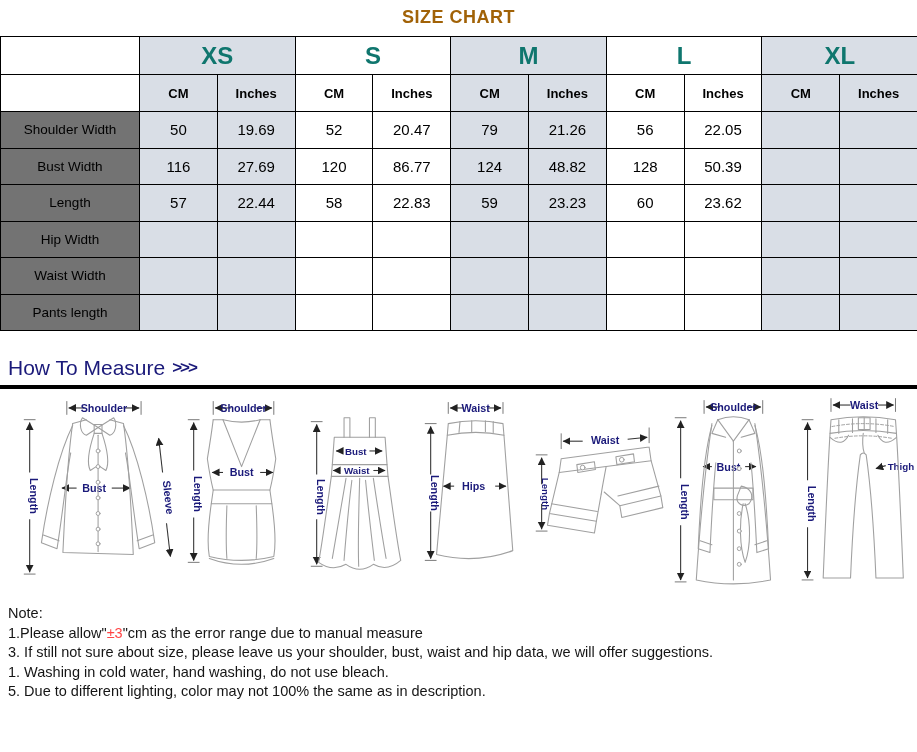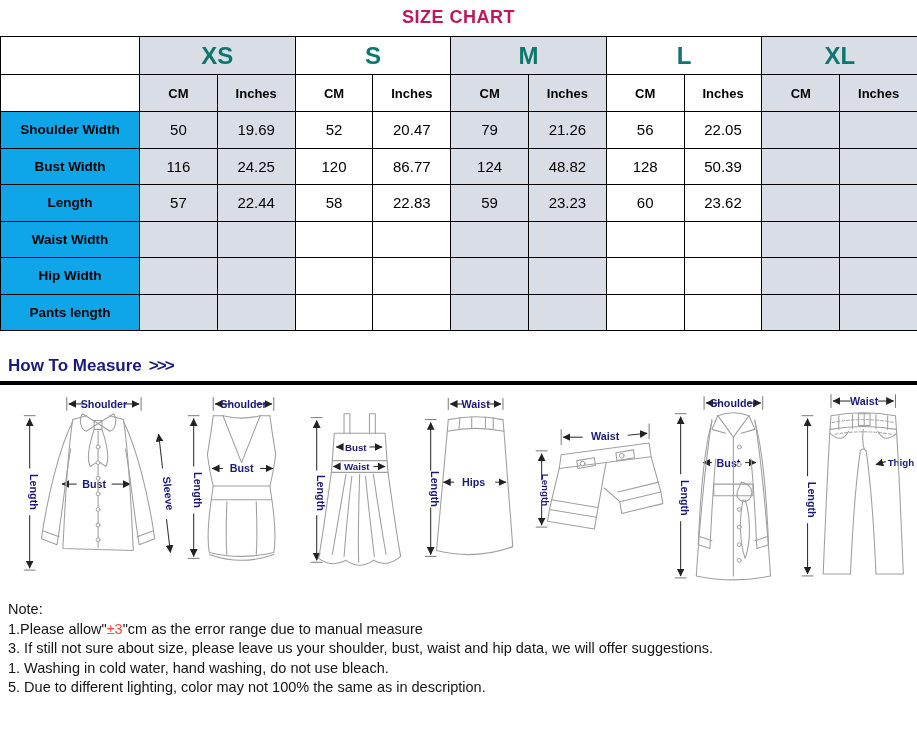--- a/index.html
+++ b/index.html
@@ -2,42 +2,42 @@
 <html><head>
 <meta charset="utf-8">
 <style>
   html,body{margin:0;padding:0;}
   body{
     width:917px;height:752px;overflow:hidden;background:#fff;
     font-family:"Liberation Sans", sans-serif;color:#000;
   }
   .page-title{
     text-align:center;font-size:18px;font-weight:bold;margin:7px 0 8px 0;
-    letter-spacing:.5px;color:#be185d;
+    letter-spacing:.5px;color:#a16207;
   }
   table.size-chart{
     width:917px;border-collapse:collapse;table-layout:fixed;
   }
   table.size-chart td{
     border:1.6px solid #000;text-align:center;vertical-align:middle;padding:0;
     overflow:hidden;white-space:nowrap;
   }
   col.c-label{width:139px}
   col.c-data{width:77.8px}
   tr.size-row{height:38px}
   tr.unit-row{height:37px}
   tbody tr{height:36.5px}
   td.corner{background:#fff}
   td.size-cell{font-size:24px;font-weight:bold;color:#0f766e;}
   td.unit-cell{font-size:13px;font-weight:bold;color:#000000;}
-  td.rowlabel{font-size:13.5px;background:#0ea5e9;font-weight:bold;}
+  td.rowlabel{font-size:13.5px;background:#737373;}
   td.val{font-size:15px;}
   .shade{background:#d9dee6;}
   .htm-row{margin:25px 0 5px 8px;display:flex;align-items:center;gap:7px;}
-  .htm-title{color:#1b1a7a;font-size:17px;font-weight:bold;}
+  .htm-title{color:#1b1a7a;font-size:21px;font-weight:normal;}
   .htm-chevrons{color:#1b1a7a;font-size:17px;font-weight:900;letter-spacing:-2px;}
   .rule{height:4px;background:#000;margin:2px 0 0 0;}
   .figs{
     height:202px;display:flex;
     align-items:flex-start;padding:3px 2px 0 16px;
   }
   .figs svg{display:block}
   .g{fill:none;stroke:#a0a0a0;stroke-width:1.1;stroke-linecap:round;stroke-linejoin:round;}
   .gd{fill:none;stroke:#a0a0a0;stroke-width:1;stroke-dasharray:3 2;}
   .dim{stroke:#333;stroke-width:1.1;fill:none;}
@@ -108,21 +108,21 @@
         <td class="val shade">79</td>
         <td class="val shade">21.26</td>
         <td class="val">56</td>
         <td class="val">22.05</td>
         <td class="val shade"></td>
         <td class="val shade"></td>
       </tr>
       <tr>
         <td class="rowlabel">Bust Width</td>
         <td class="val shade">116</td>
-        <td class="val shade">24.25</td>
+        <td class="val shade">27.69</td>
         <td class="val">120</td>
         <td class="val">86.77</td>
         <td class="val shade">124</td>
         <td class="val shade">48.82</td>
         <td class="val">128</td>
         <td class="val">50.39</td>
         <td class="val shade"></td>
         <td class="val shade"></td>
       </tr>
       <tr>
@@ -132,34 +132,34 @@
         <td class="val">58</td>
         <td class="val">22.83</td>
         <td class="val shade">59</td>
         <td class="val shade">23.23</td>
         <td class="val">60</td>
         <td class="val">23.62</td>
         <td class="val shade"></td>
         <td class="val shade"></td>
       </tr>
       <tr>
+        <td class="rowlabel">Hip Width</td>
+        <td class="val shade"></td>
+        <td class="val shade"></td>
+        <td class="val"></td>
+        <td class="val"></td>
+        <td class="val shade"></td>
+        <td class="val shade"></td>
+        <td class="val"></td>
+        <td class="val"></td>
+        <td class="val shade"></td>
+        <td class="val shade"></td>
+      </tr>
+      <tr>
         <td class="rowlabel">Waist Width</td>
-        <td class="val shade"></td>
-        <td class="val shade"></td>
-        <td class="val"></td>
-        <td class="val"></td>
-        <td class="val shade"></td>
-        <td class="val shade"></td>
-        <td class="val"></td>
-        <td class="val"></td>
-        <td class="val shade"></td>
-        <td class="val shade"></td>
-      </tr>
-      <tr>
-        <td class="rowlabel">Hip Width</td>
         <td class="val shade"></td>
         <td class="val shade"></td>
         <td class="val"></td>
         <td class="val"></td>
         <td class="val shade"></td>
         <td class="val shade"></td>
         <td class="val"></td>
         <td class="val"></td>
         <td class="val shade"></td>
         <td class="val shade"></td>

